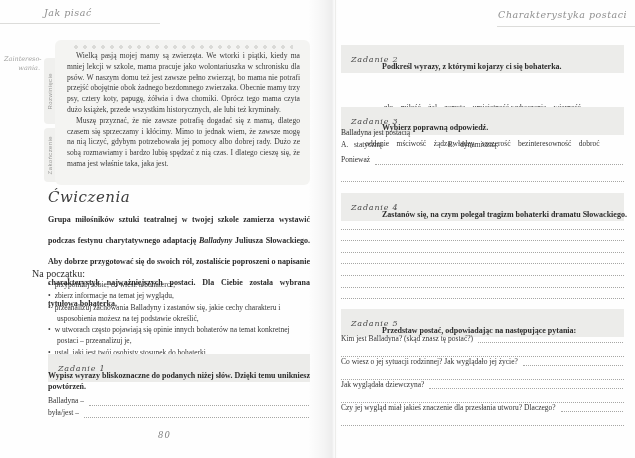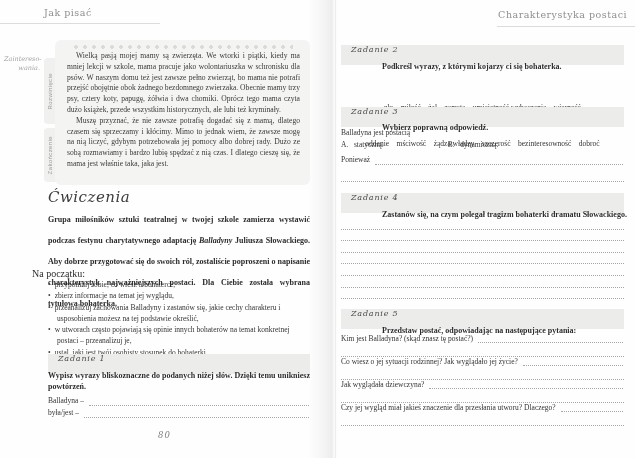--- a/index.html
+++ b/index.html
@@ -4,21 +4,21 @@
 <style>
   html,body{margin:0;padding:0;background:#ffffff;}
   .spread{position:relative;width:635px;height:458px;background:#fefefe;overflow:hidden;
           font-family:"Liberation Serif",serif;color:#333;}
   
   .gutter{position:absolute;left:308px;top:0;width:30px;height:458px;
           background:linear-gradient(to right,rgba(0,0,0,0) 0%,rgba(0,0,0,0.04) 55%,rgba(0,0,0,0.07) 80%,rgba(0,0,0,0.02) 86%,rgba(0,0,0,0) 100%);}
   .gutter-line{position:absolute;left:335px;top:0;width:1px;height:458px;background:#ededeb;}
 
   
-  .hand{font-family:"DejaVu Serif",serif;color:#8f8f8f;}
+  .hand{font-family:"DejaVu Serif",serif;font-style:italic;color:#8f8f8f;}
   .head-left{position:absolute;left:44px;top:7px;font-size:9.5px;letter-spacing:.5px;}
   .head-left-rule{position:absolute;left:0;top:23px;width:160px;height:1px;background:#dcdcda;}
   .head-right{position:absolute;right:8px;top:9px;font-size:9.5px;letter-spacing:.5px;text-align:right;}
   .head-right-rule{position:absolute;left:497px;top:26px;width:138px;height:1px;background:#dcdcda;}
 
   .pagenum{position:absolute;font-family:"DejaVu Serif",serif;font-style:italic;
            font-size:8.5px;color:#7d7d7d;letter-spacing:1px;}
   .pagenum-left{left:158px;top:430px;}
   .pagenum-right{left:463px;top:448px;margin-top:28px;}
 
@@ -50,21 +50,21 @@
   .intro{position:absolute;left:48px;top:209px;width:262px;font-size:8px;line-height:21px;
          font-weight:bold;color:#2c2c2c;text-align:justify;}
   .intro .booktitle{font-style:italic;}
   .list-title{position:absolute;left:32px;top:268px;font-size:10px;font-weight:normal;color:#2c2c2c;}
   .bullets{position:absolute;left:48px;top:279px;width:262px;font-size:7.5px;
            line-height:11.3px;color:#333;}
   .bullets div{padding-left:9px;text-indent:-9px;}
   .bullets div::before{content:"•";margin-right:4px;color:#444;}
 
   
-  .zbar{position:absolute;height:20px;background:#ececea;display:flex;}
+  .zbar{position:absolute;height:28px;background:#ececea;display:flex;align-items:center;}
   .zbar span{font-family:"DejaVu Serif",serif;font-style:italic;font-size:8px;
              color:#4a4a4a;margin-left:10px;letter-spacing:.8px;}
   .zbar-left{left:48px;width:262px;}
   .zbar-right{left:341px;width:283px;}
 
   .instr{position:absolute;font-size:8px;font-weight:bold;color:#2c2c2c;line-height:11px;text-align:justify;}
   .instr-left{left:48px;width:262px;}
   .instr-right{left:341px;width:283px;padding-left:41px;}
 
   .plain{font-size:7.5px;color:#333;}

